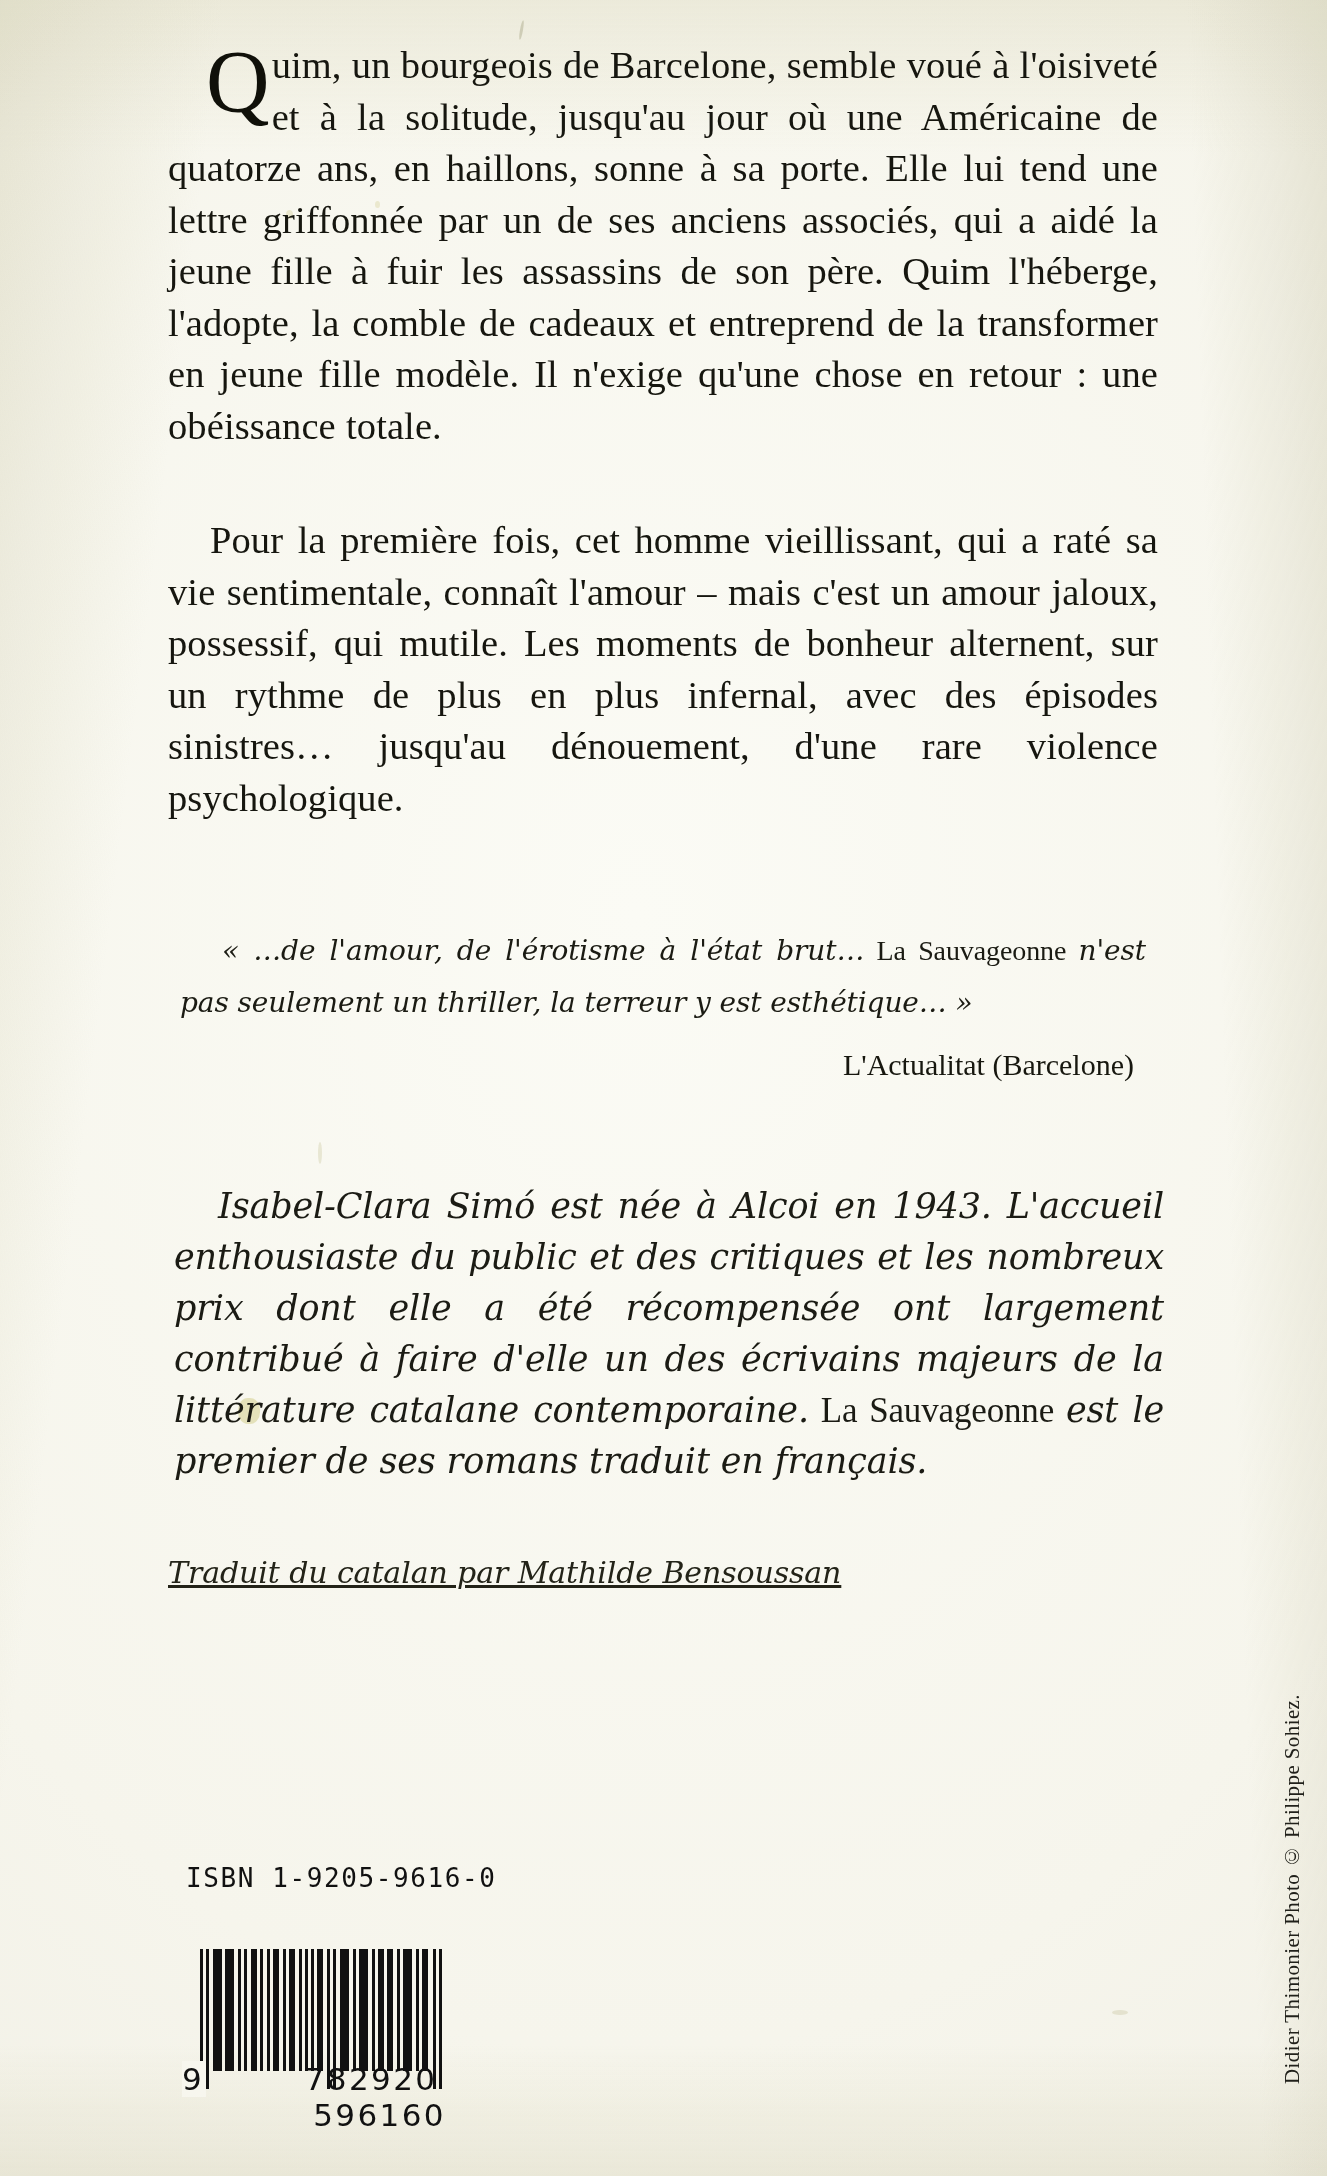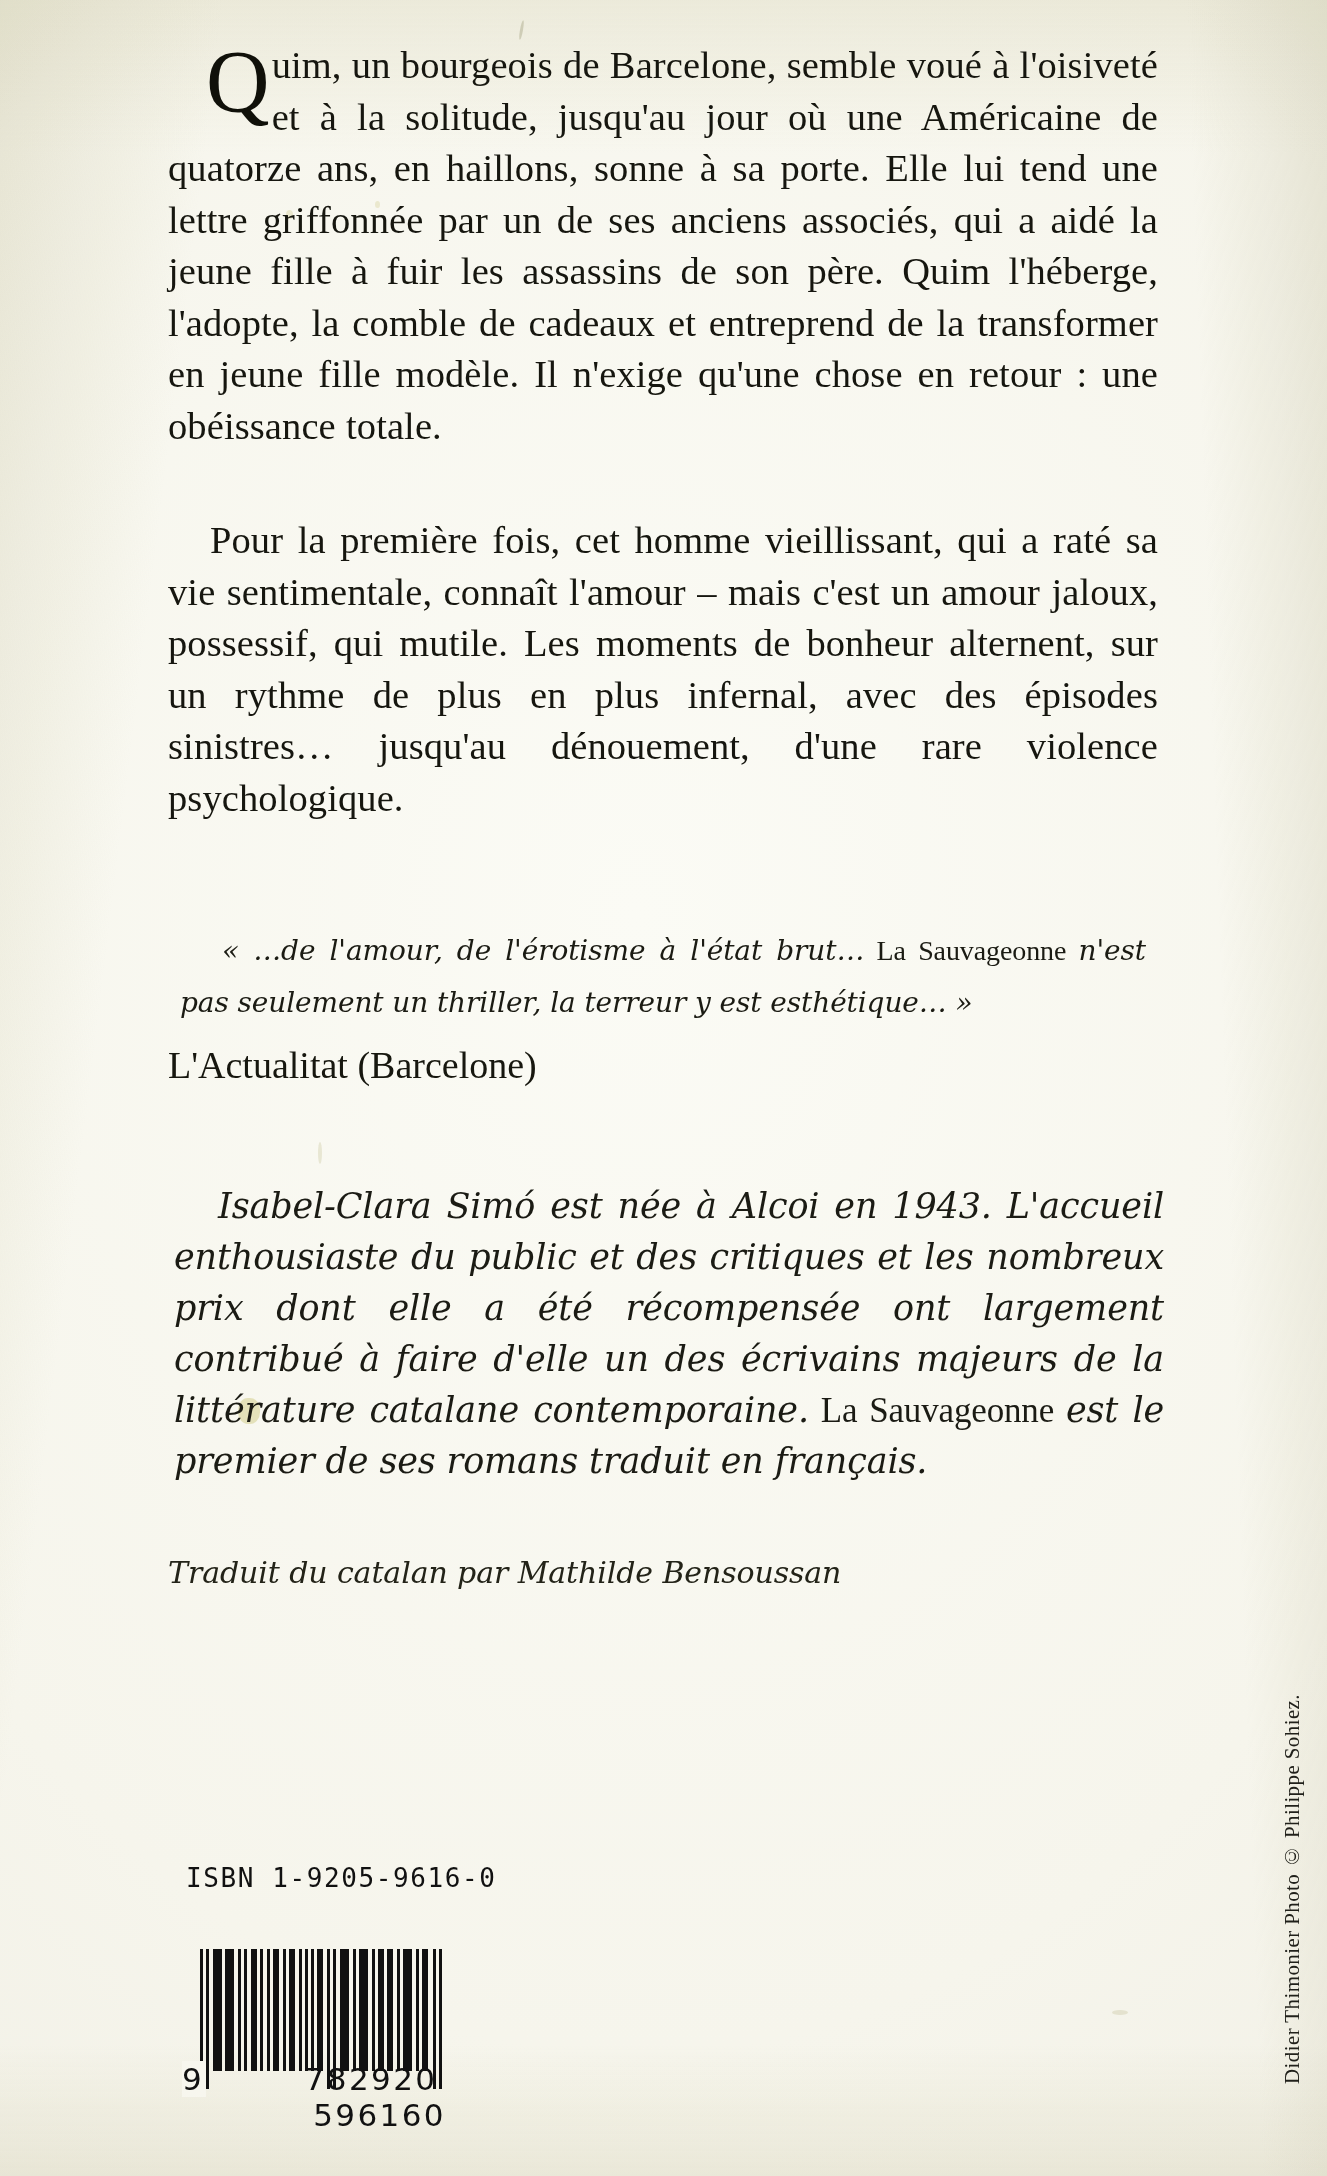--- a/index.html
+++ b/index.html
@@ -100,23 +100,23 @@
   }
   .quote-text .lead {
     padding-left: 42px;
   }
   .quote-text .roman {
     font-style: normal;
     font-family: "Liberation Serif", serif;
   }
   .quote-source {
     margin: 10px 0 0 0;
-    font-size: 38px;
+    font-size: 30px;
     line-height: 48px;
-    text-align: left;
+    text-align: right;
     padding-right: 24px;
     font-style: normal;
     color: #17170f;
   }
 
   
   .bio {
     position: absolute;
     top: 1175px;
     left: 0;
@@ -142,20 +142,21 @@
     top: 1553px;
     left: 0;
     width: 900px;
     margin: 0;
     font-size: 30px;
     line-height: 40px;
     font-style: italic;
     font-family: "DejaVu Serif", "Liberation Serif", serif;
     letter-spacing: -0.1px;
     color: #232318;
+    text-decoration: underline;
   }
 
   
   .vertical-credit {
     position: absolute;
     right: 24px;
     bottom: 92px;
     font-size: 21px;
     line-height: 22px;
     letter-spacing: 0.4px;

